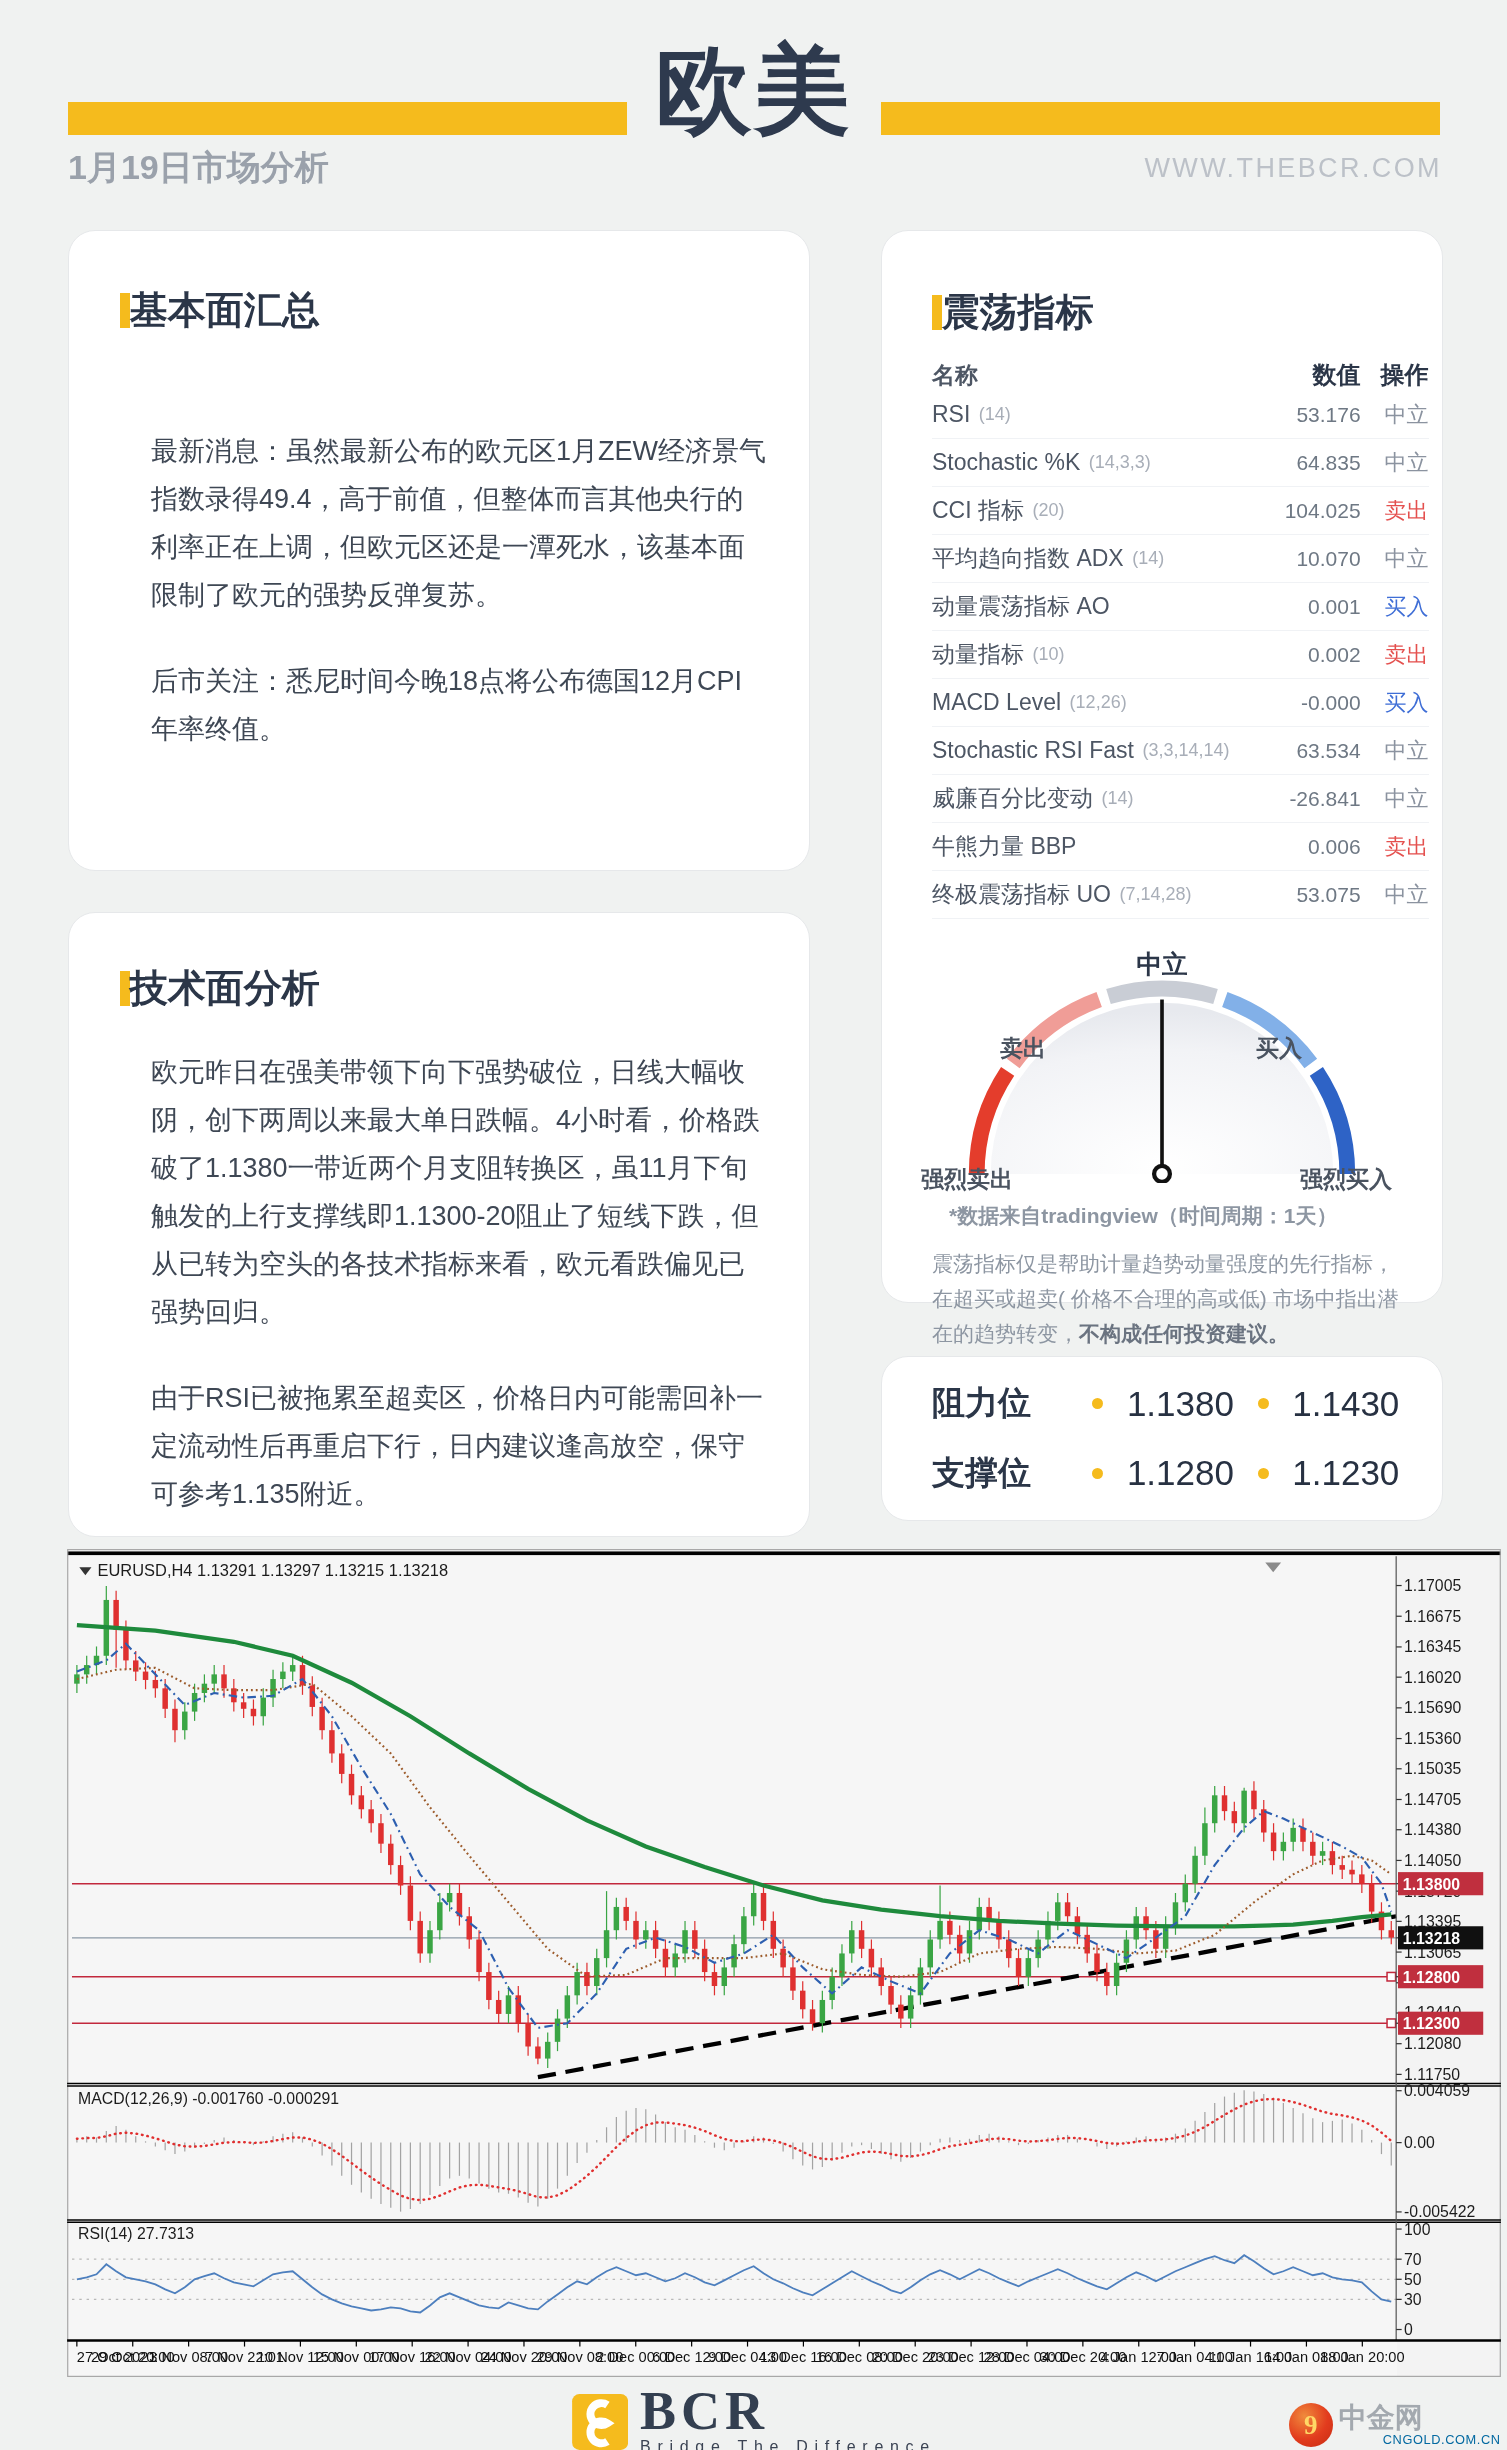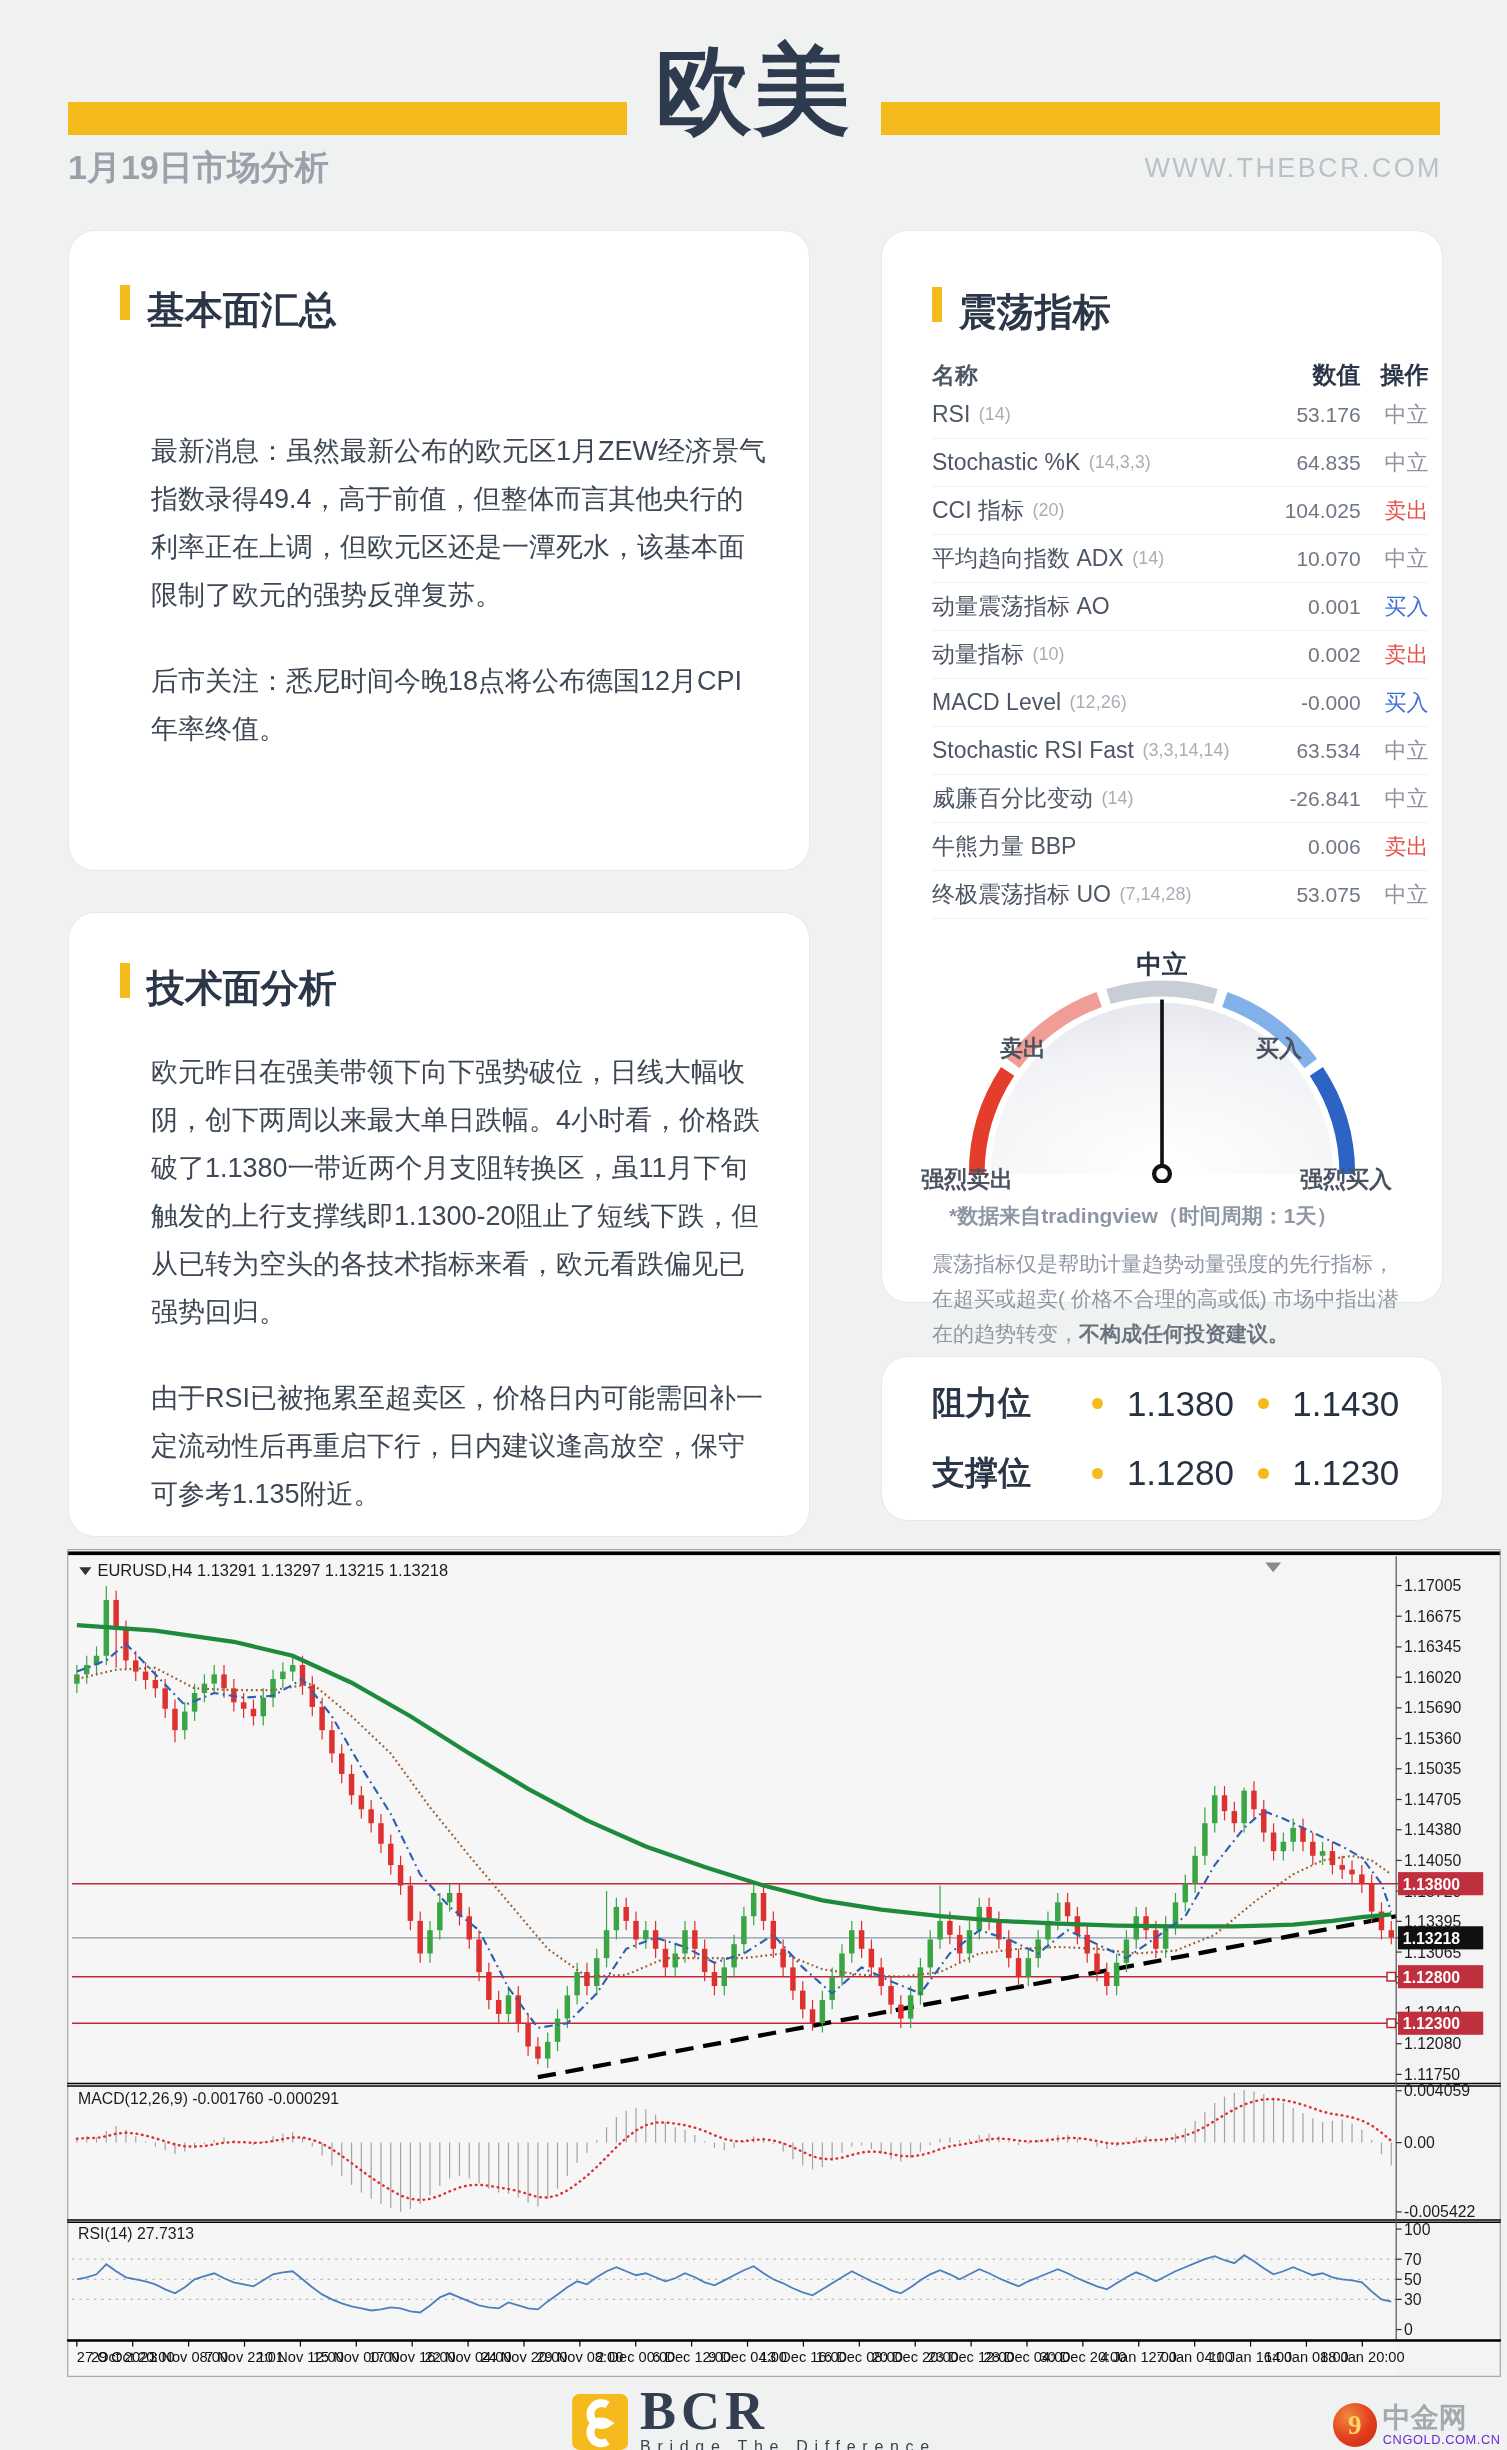--- a/index.html
+++ b/index.html
@@ -10,21 +10,21 @@
   .hdr-bar.left{left:68px;width:559px;}
   .hdr-bar.right{left:881px;width:559px;}
   .hdr-date{position:absolute;left:68px;top:145px;font-size:34px;font-weight:bold;color:#9aa1ab;}
   .hdr-title{position:absolute;left:0;top:27px;width:100%;text-align:center;
              font-size:96px;font-weight:bold;color:#2e3a4e;letter-spacing:2.4px;}
   .hdr-sub{position:absolute;left:0;top:183px;width:100%;text-align:center;
            font-size:37px;font-weight:bold;color:#9aa0a8;}
   .hdr-site{position:absolute;right:66px;top:153px;font-size:27px;color:#bcc1c8;letter-spacing:2.4px;}
   
   .card{position:absolute;background:#ffffff;border:1.2px solid #e6e8ea;border-radius:27px;}
-  .card-title{position:absolute;left:51px;display:flex;gap:17px;}
+  .card-title{position:absolute;left:51px;display:flex;align-items:center;}
   .accent{width:9.7px;height:35px;background:#f5bb1d;flex:none;}
   .card-title h2{margin:0;font-size:38px;font-weight:bold;color:#2b3648;}
   .card-body{position:absolute;left:82px;right:40px;font-size:27px;line-height:48px;color:#3e4754;}
   .card-body p{margin:0;}
   .card-body p.mt{margin-top:38px;}
   #card-fundamental{left:68px;top:230px;width:740px;height:639px;}
   #card-fundamental .card-title{top:54px;}
   #card-fundamental .card-body{top:196px;}
   #card-technical{left:68px;top:912px;width:740px;height:623px;}
   #card-technical .card-title{top:50px;}
@@ -76,21 +76,21 @@
             color:#333f50;letter-spacing:4.9px;line-height:49px;}
   .bcr-tag{font-size:16px;letter-spacing:6.7px;color:#3a4353;margin-top:2.4px;}
   .cngold{position:absolute;right:7.3px;top:2403px;width:183px;}
   .cng-row{display:flex;align-items:center;justify-content:flex-end;gap:6px;}
   .cng-circle{width:44px;height:44px;border-radius:50%;flex:none;
               background:radial-gradient(circle at 35% 30%,#f08a3c 0%,#e23c1e 55%,#c52b12 100%);
               display:flex;align-items:center;justify-content:center;
               color:#ffd766;font-size:27px;font-weight:bold;font-family:"Liberation Serif",serif;}
   .cng-col{display:flex;flex-direction:column;align-items:flex-start;}
   .cng-name{font-size:28px;font-weight:bold;color:#a3a9af;line-height:29px;}
-  .cng-domain{font-size:12.8px;color:#6d28d9;letter-spacing:0.6px;}
+  .cng-domain{font-size:12.8px;color:#0369a1;letter-spacing:0.6px;margin-left:44px;}
   .cng-tag{font-size:11.6px;color:#b7bcc1;letter-spacing:3.7px;text-align:right;margin-top:2.4px;}
 </style>
 </head>
 <body>
 
 <div class="page">
 
   <div class="hdr-bar left"></div>
   <div class="hdr-bar right"></div>
   <div class="hdr-date">1月19日市场分析</div>

